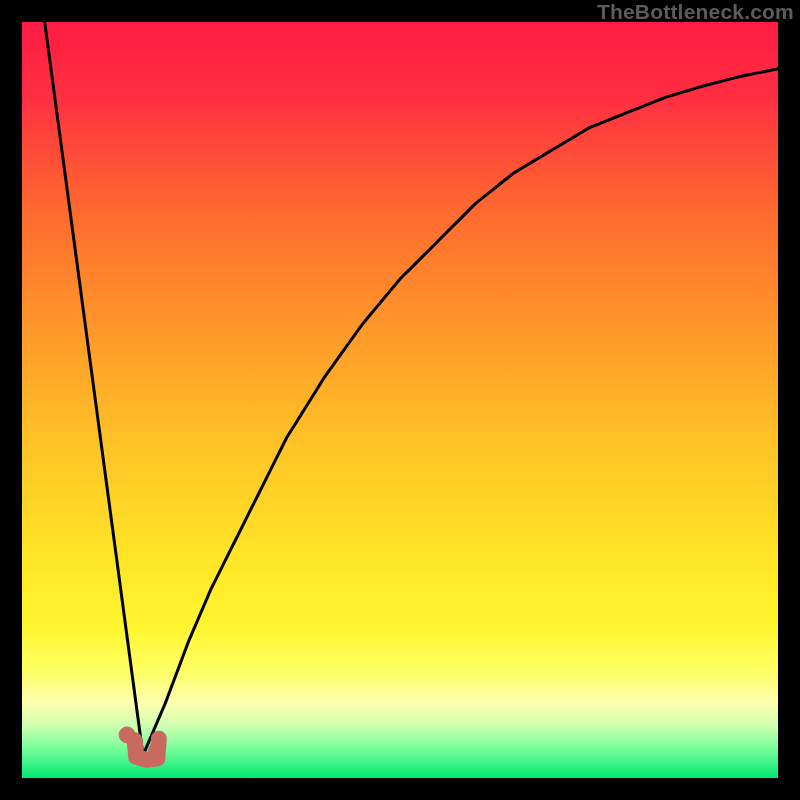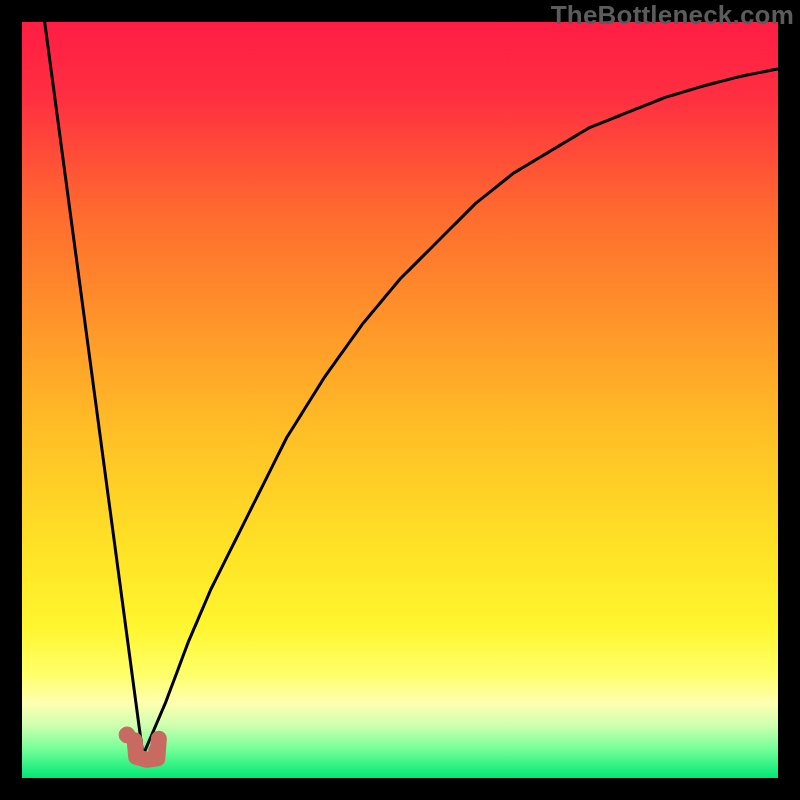--- a/index.html
+++ b/index.html
@@ -36,21 +36,21 @@
     left: 0;
     top: 0;
     width: 100%;
     height: 100%;
   }
   .watermark {
     position: absolute;
     top: 0;
     right: 6px;
     font-family: Arial, Helvetica, sans-serif;
-    font-size: 26px;
+    font-size: 21px;
     font-weight: bold;
     color: #5c5c5c;
     letter-spacing: 0.2px;
   }
 </style>
 </head>
 <body>
 
 <div class="outer">
   <div class="plot-area">

